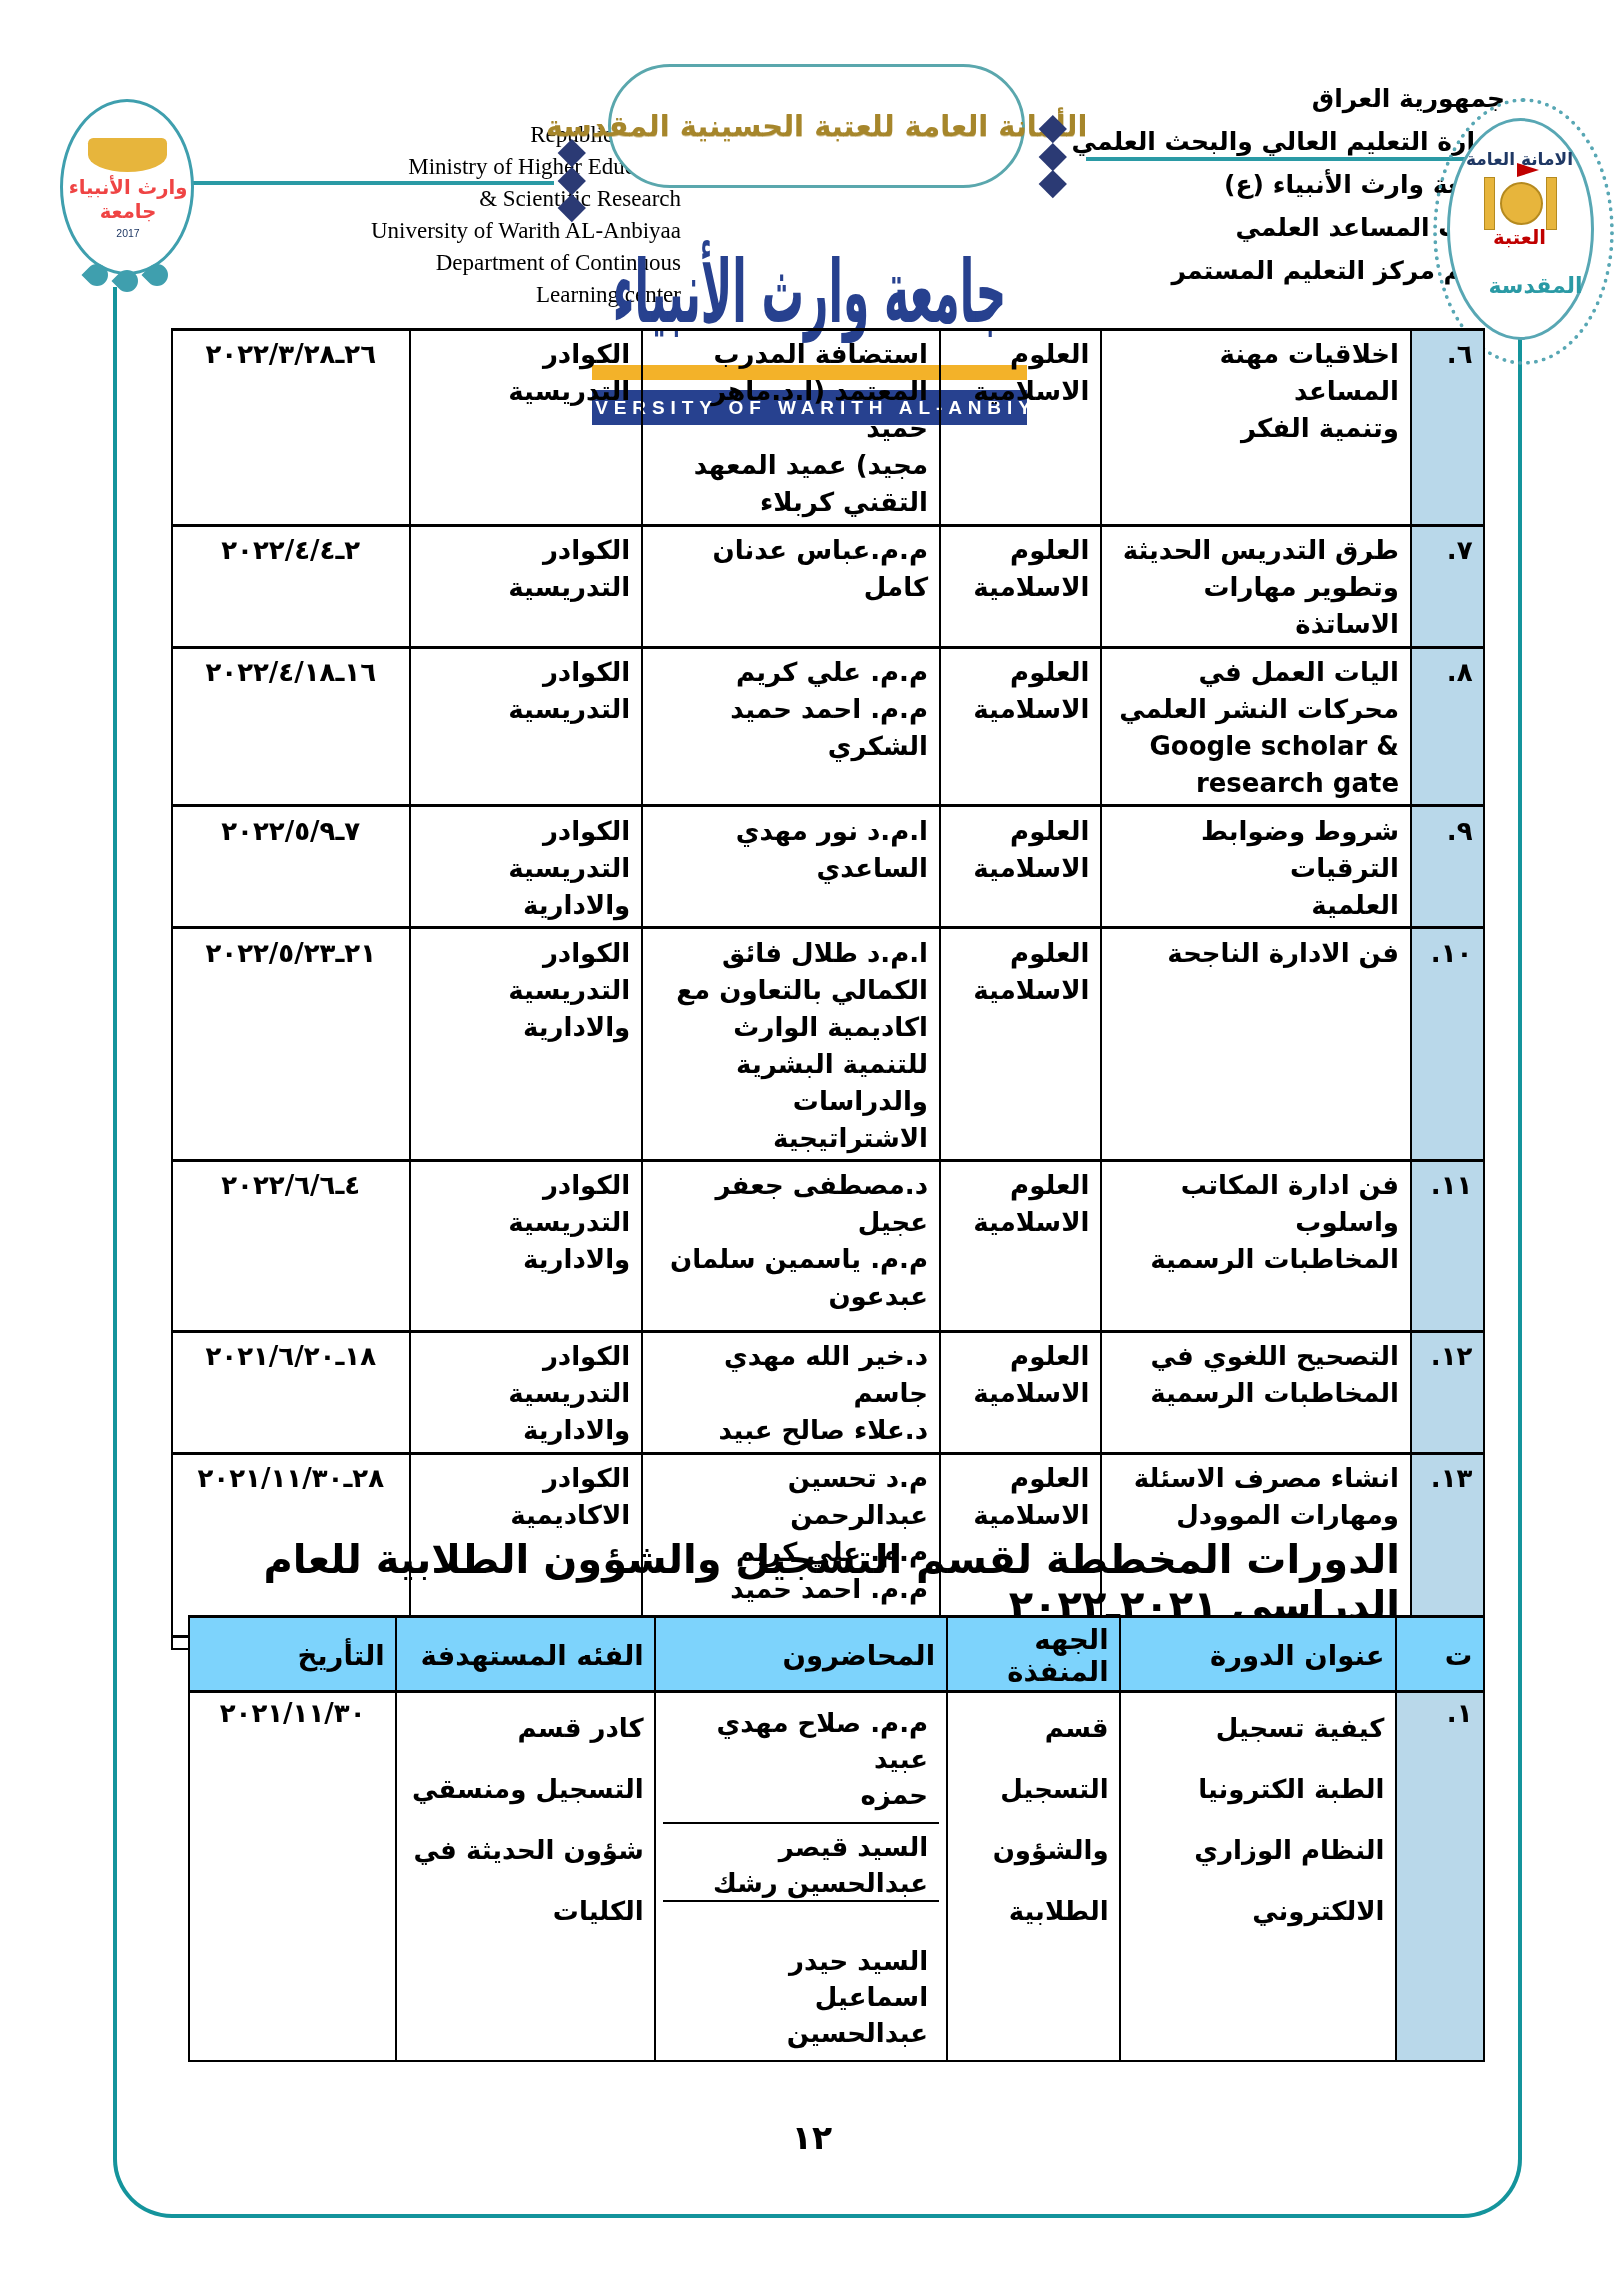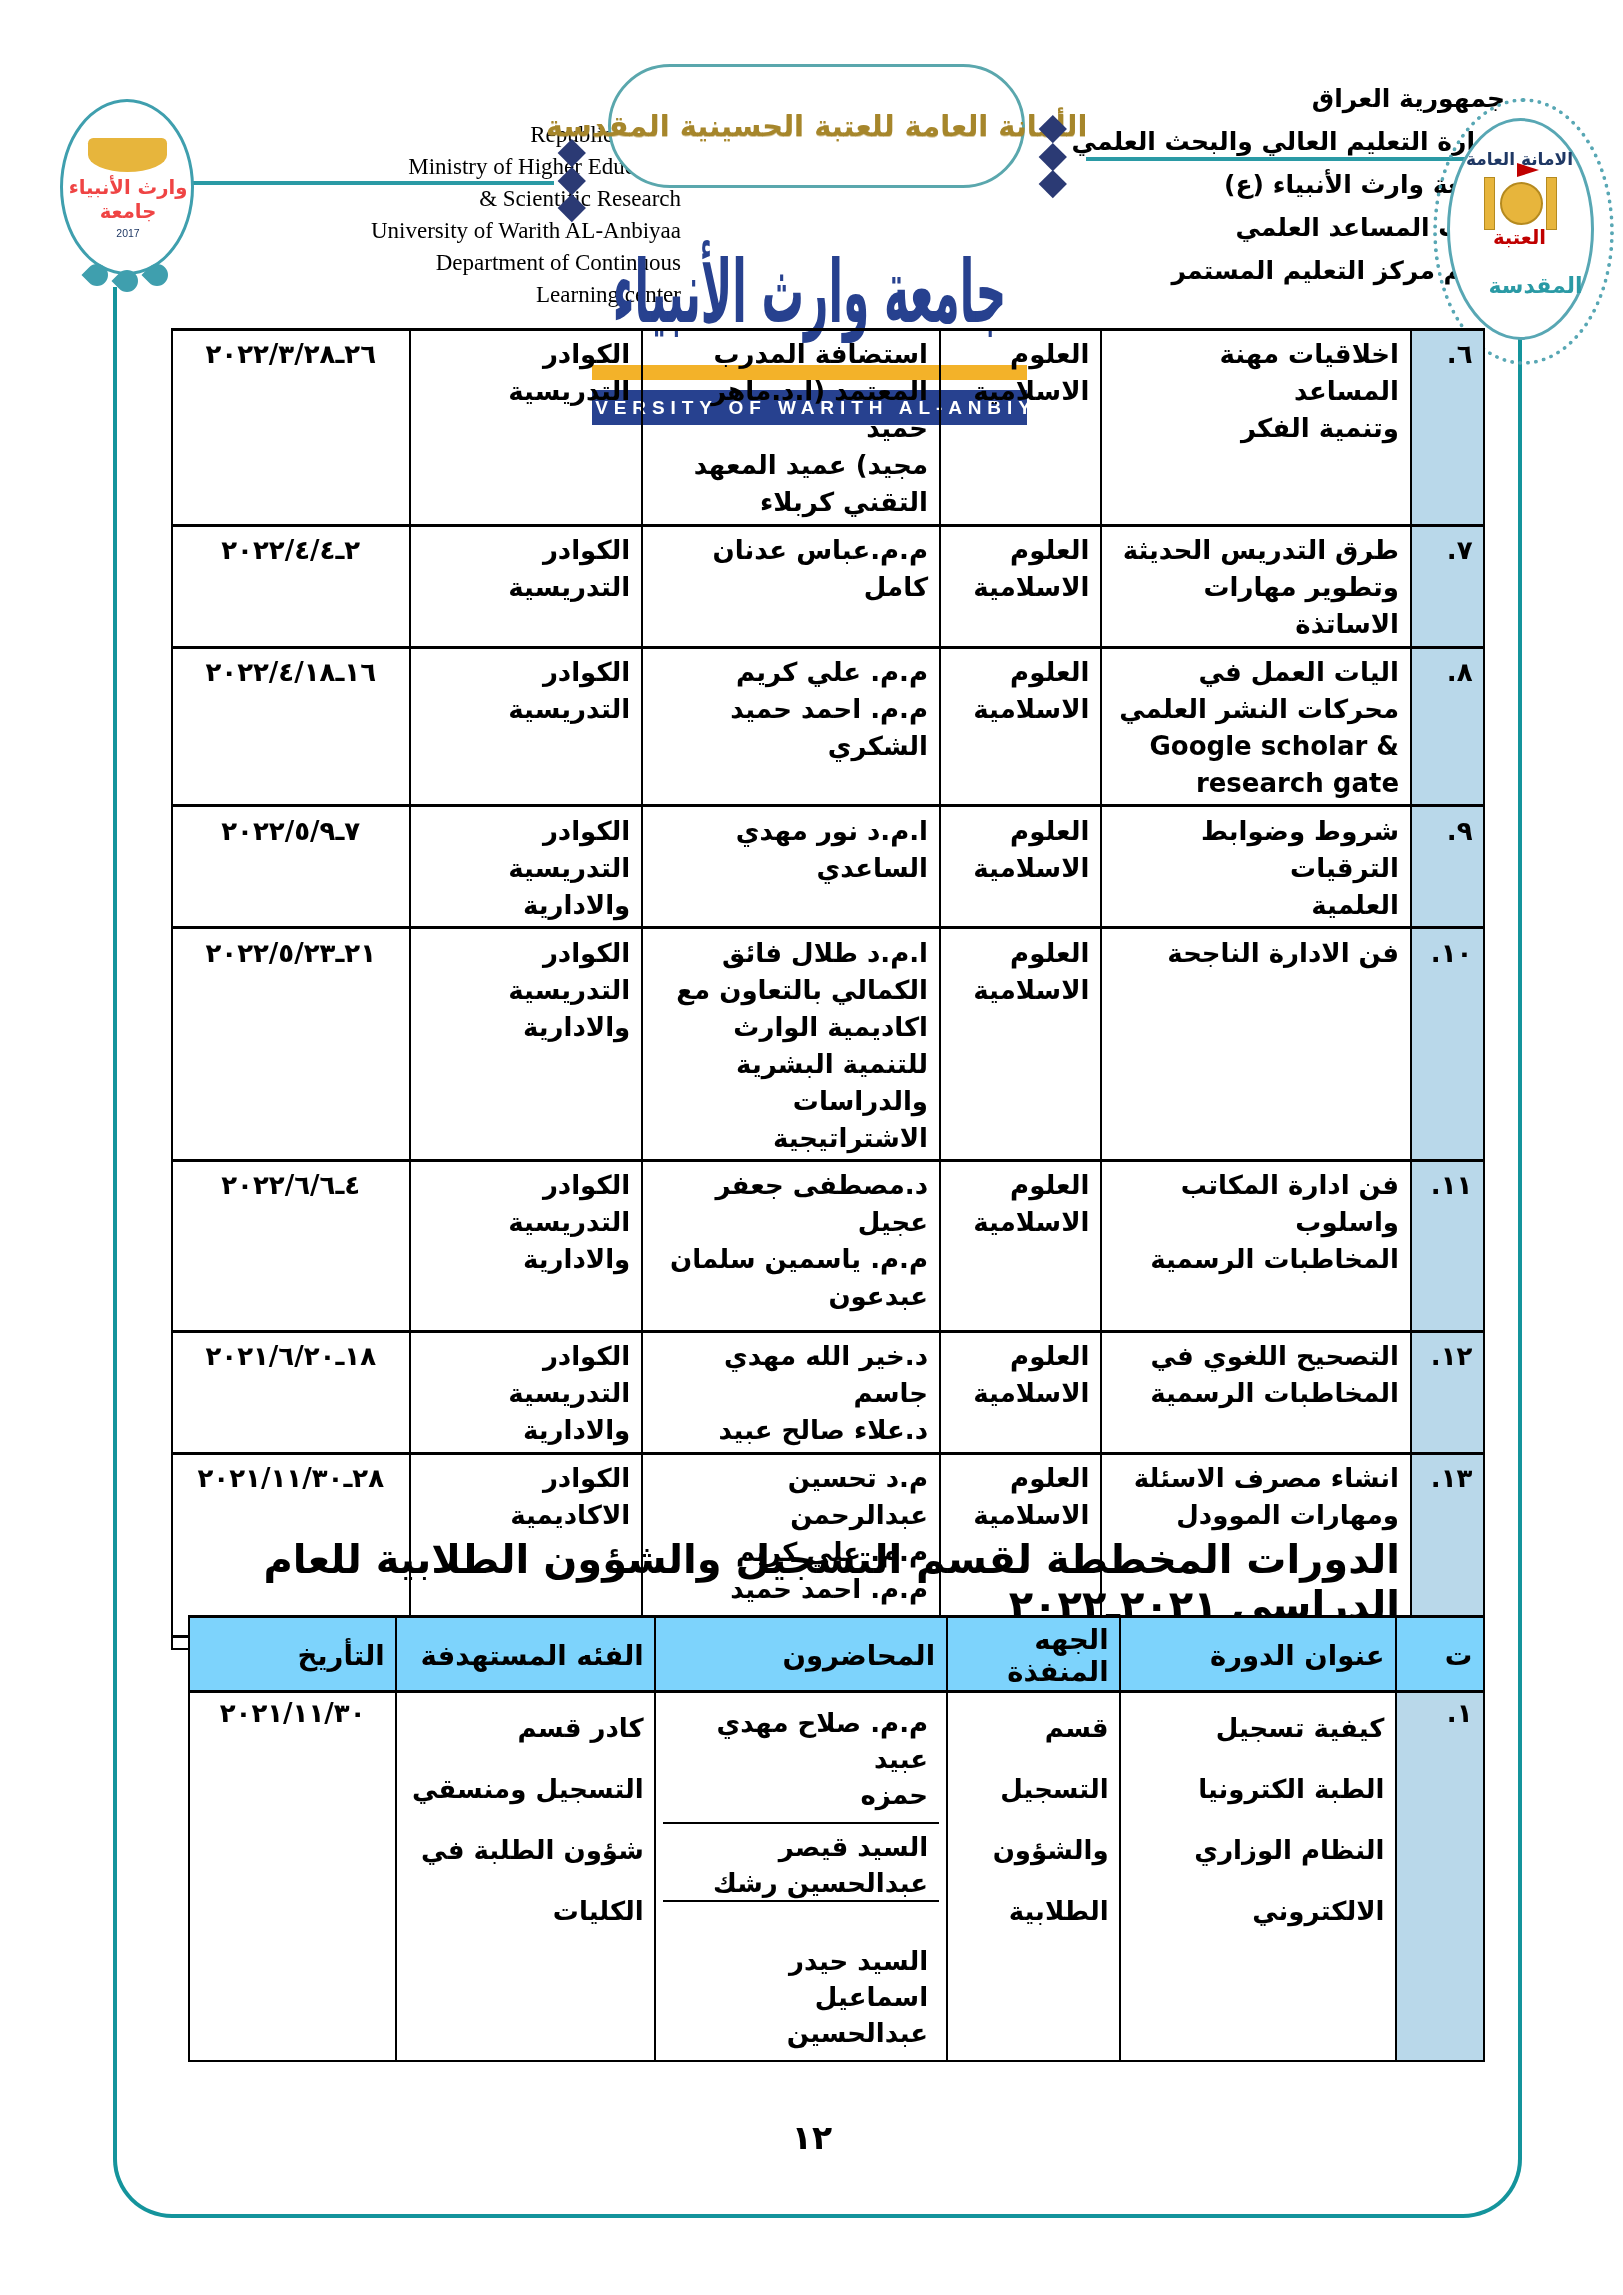--- a/index.html
+++ b/index.html
@@ -299,21 +299,21 @@
         <td class="lect">
           <div class="sub sub1">م.م. صلاح مهدي عبيد
 حمزه</div>
           <div class="sub sub2">السيد قيصر
 عبدالحسين رشك</div>
           <div class="sub sub3">السيد حيدر اسماعيل
 عبدالحسين</div>
         </td>
         <td class="ml wide">كادر قسم
 التسجيل ومنسقي
-شؤون الطلبة في
+شؤون الحديثة في
 الكليات</td>
         <td class="datec">٢٠٢١/١١/٣٠</td>
       </tr>
     </tbody>
   </table>
 
   <div class="pagenum">١٢</div>
 
 </div>
 

